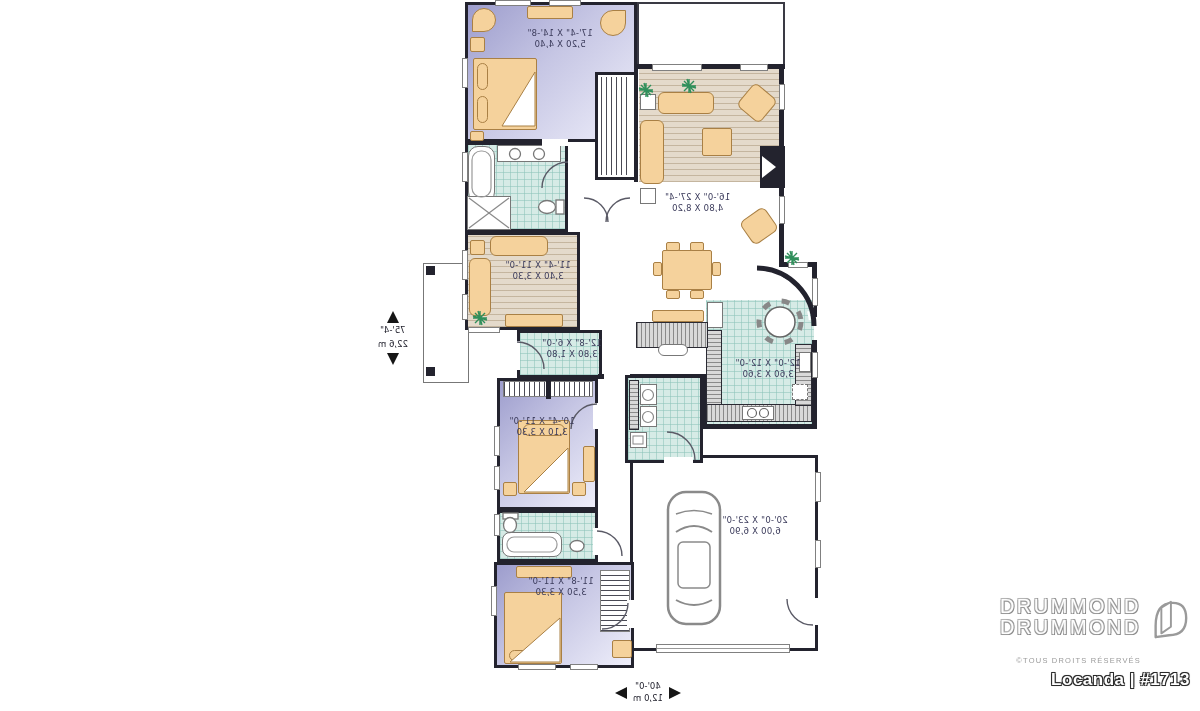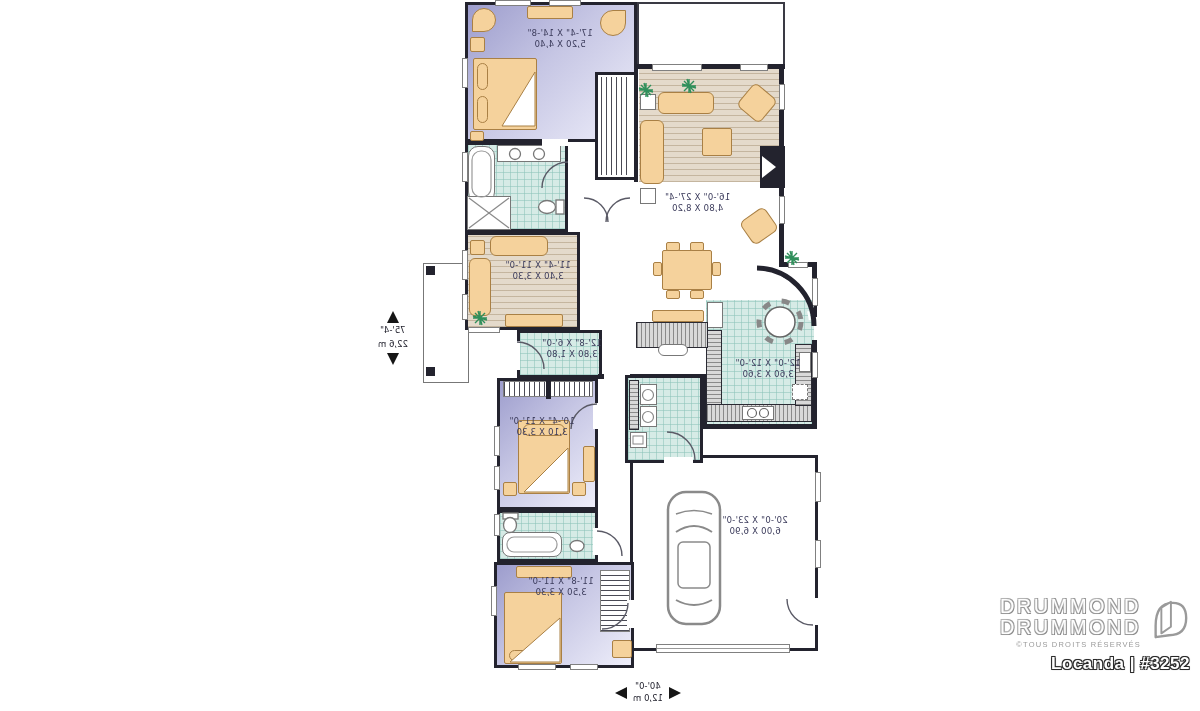--- a/index.html
+++ b/index.html
@@ -24,21 +24,21 @@
   .ctrH{background-image:repeating-linear-gradient(90deg,#8a8a8a 0 1px,transparent 1px 4px)}
   .hatchV{background-image:repeating-linear-gradient(90deg,#4a4a55 0 1px,transparent 1px 5px)}
   .hatchH{background-image:repeating-linear-gradient(0deg,#4a4a55 0 1px,transparent 1px 5px)}
   .lbl{position:absolute;transform:scaleX(-1);font-size:8.5px;font-weight:500;line-height:1.35;
        color:#3c3c5c;text-align:center;white-space:nowrap;font-family:"DejaVu Sans",sans-serif;letter-spacing:.2px}
   .dtx{transform:scaleX(-1);font-size:8.5px;font-weight:500;color:#1e1e2a;
        font-family:"DejaVu Sans",sans-serif;white-space:nowrap;text-align:center;line-height:1.4}
   .tri{width:0;height:0}
   .logo-big{color:#fdfdfd;font-size:20px;letter-spacing:2.5px;line-height:1.05;font-weight:400;
             text-shadow:-1px -1px 0 #b5b5b5,1px -1px 0 #9a9a9a,-1px 1px 0 #9a9a9a,1px 1px 0 #8a8a8a,0 0 2px #c9c9c9}
-  .logo-small{color:#9a9a9a;font-size:7.5px;letter-spacing:1.2px;margin-top:2px}
+  .logo-small{color:#9a9a9a;font-size:7.5px;letter-spacing:1.2px;margin-top:18px}
   .logo-plan{color:#fff;font-size:17px;font-weight:bold;letter-spacing:.5px;margin-top:5px;
              text-shadow:-1px -1px 0 #2a2a2a,1px -1px 0 #2a2a2a,-1px 1px 0 #2a2a2a,1px 1px 0 #2a2a2a,0 0 2px #444}
 </style>
 </head>
 <body>
 
 <div id="stage">
 
   <div class="a white" style="left:423px;top:263px;width:46px;height:120px;border:1.5px solid #777"></div>
   <div class="a wall" style="left:426px;top:266px;width:9px;height:9px"></div>
@@ -303,16 +303,16 @@
       <div style="text-align:right">
         <div class="logo-big">DRUMMOND</div>
         <div class="logo-big">DRUMMOND</div>
         <div class="logo-small">©TOUS DROITS RÉSERVÉS</div>
       </div>
       <svg width="42" height="48" viewBox="0 0 44 48">
         <path d="M8,42 V30 Q8,6 26,6 Q40,6 40,22 Q40,40 22,40 Z" fill="#fff" stroke="#9a9a9a" stroke-width="2.5" stroke-linejoin="round"></path>
         <path d="M14,11 L24,5 V31 L14,38 Z" fill="#fff" stroke="#9a9a9a" stroke-width="2" stroke-linejoin="round"></path>
       </svg>
     </div>
-    <div class="logo-plan">Locanda | #3252</div>
+    <div class="logo-plan">Locanda | #1713</div>
   </div>
 
 </div>
 
 </body></html>

